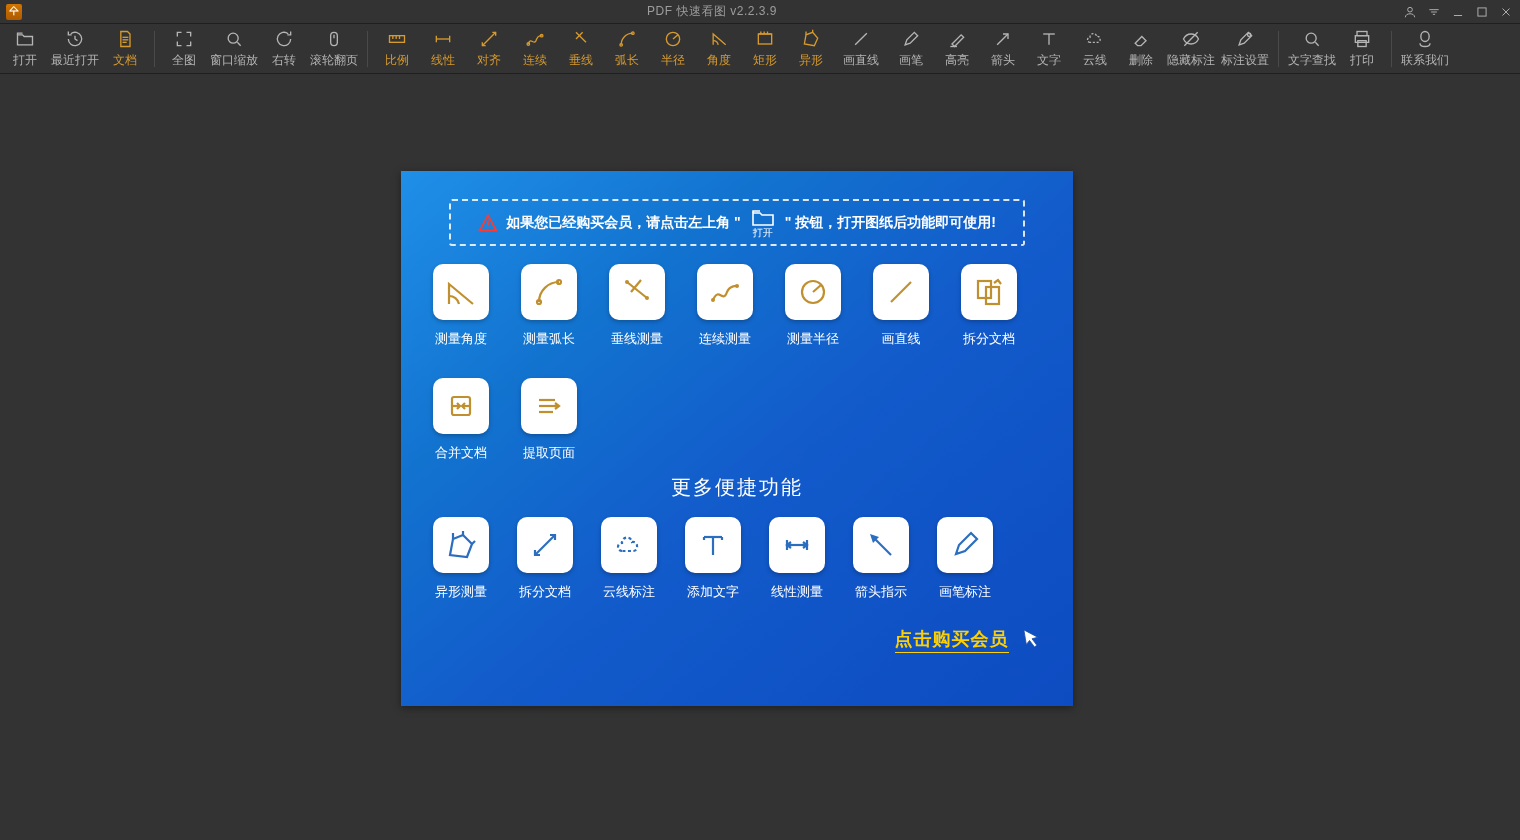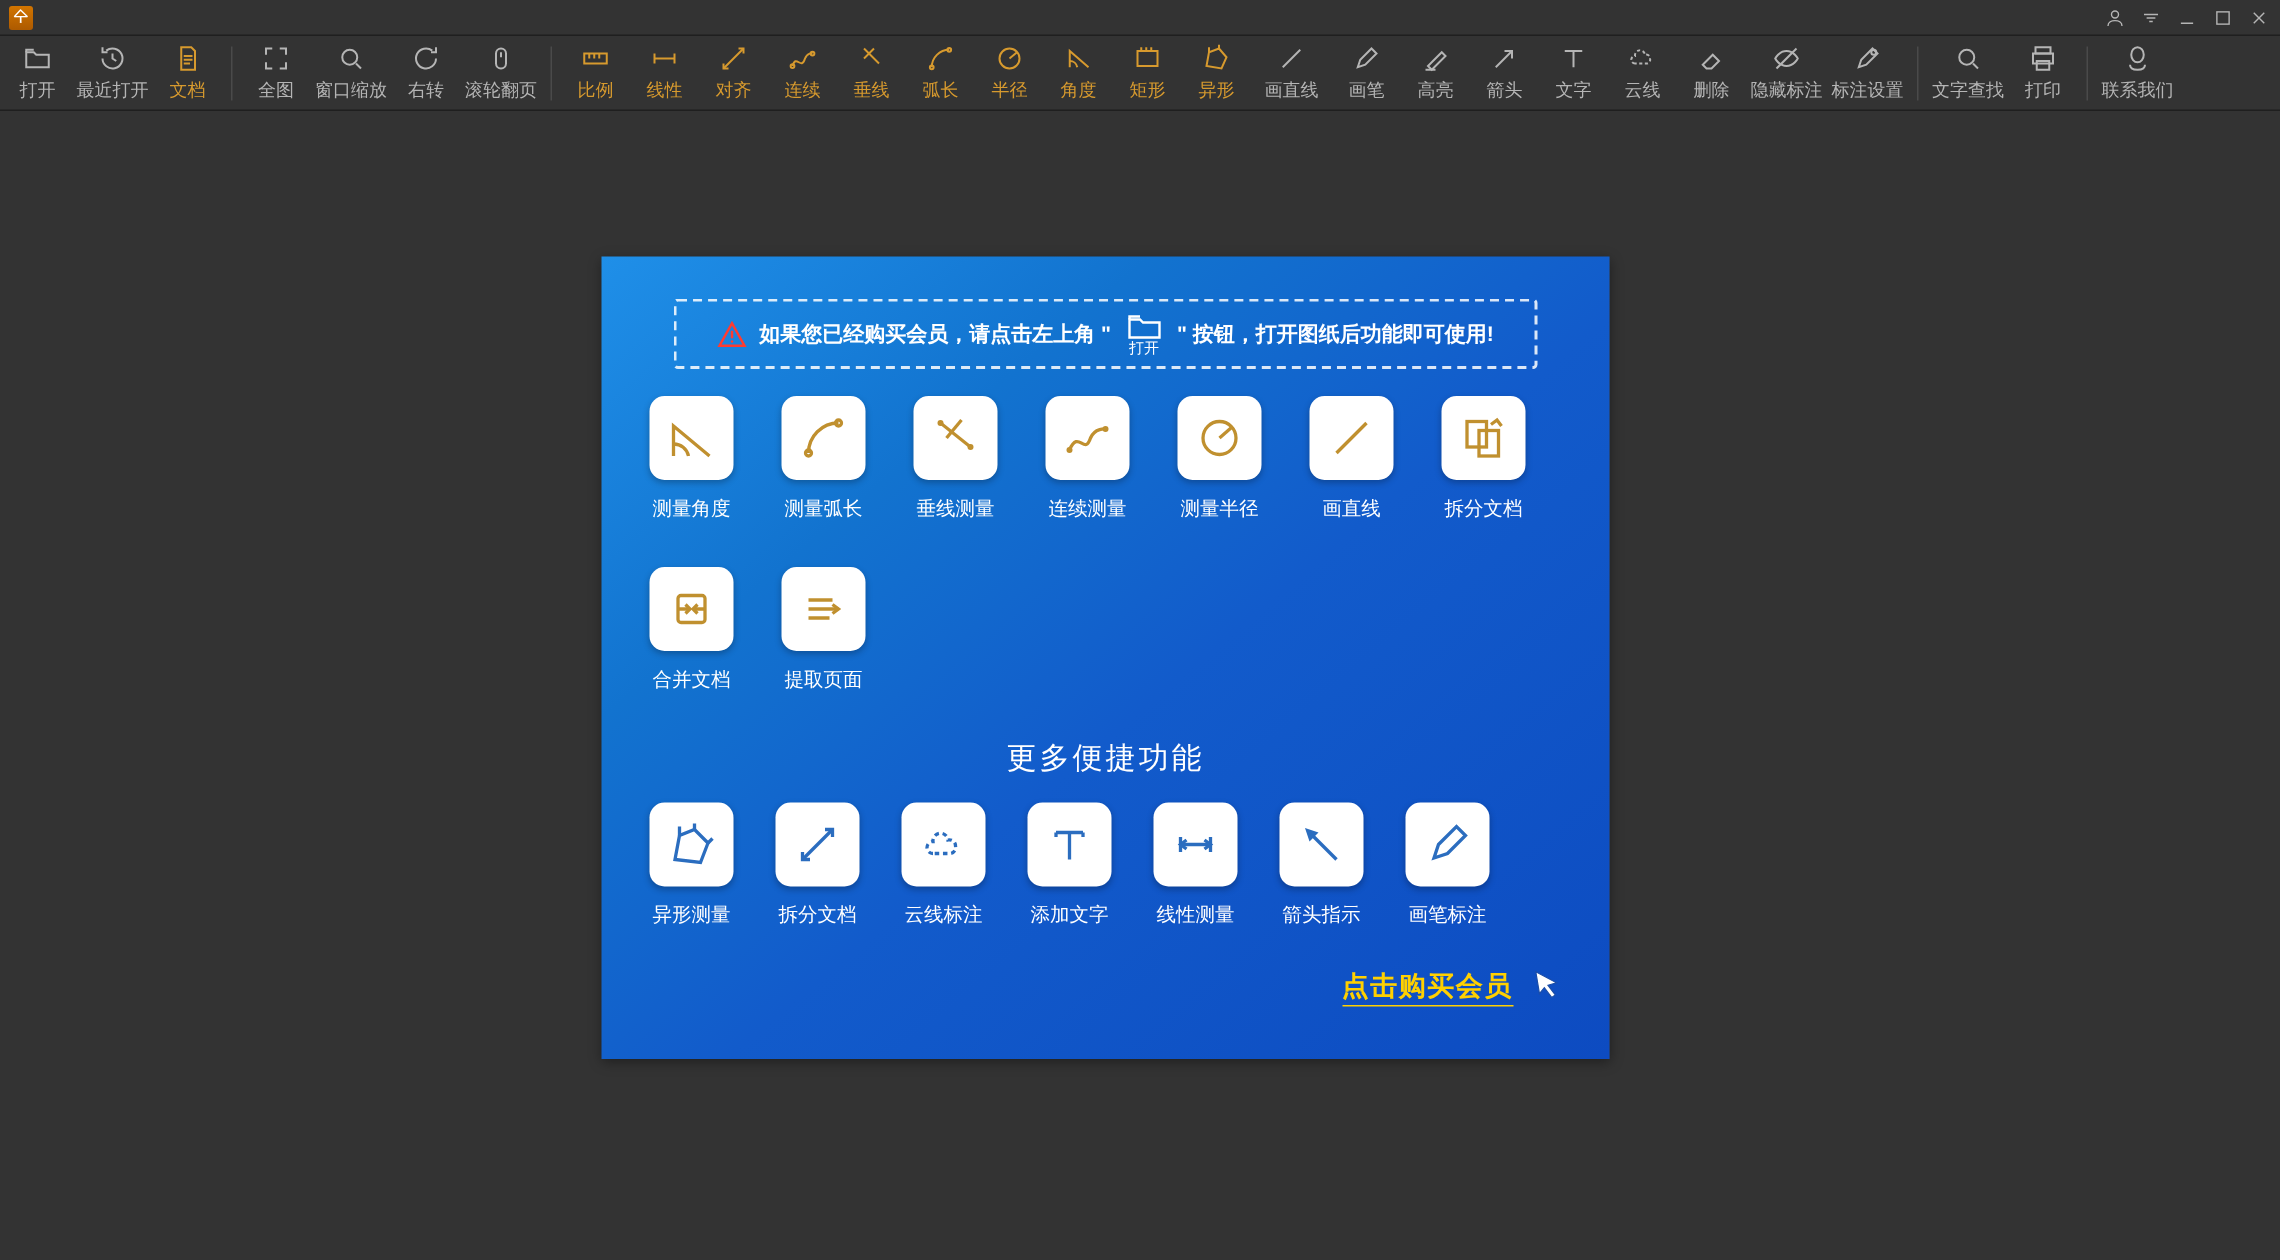--- a/index.html
+++ b/index.html
@@ -82,21 +82,21 @@
     font-size: 14px; font-weight: 700;
     white-space: nowrap;
   }
   .notice .warn-icon { display:inline-flex; }
   .notice .warn-icon svg { width:20px; height:20px; }
   .notice .open-mini { display:inline-flex; flex-direction:column; align-items:center; justify-content:center; gap:1px; margin:0 2px; }
   .notice .open-mini svg { width:24px; height:20px; }
   .notice .open-mini .mini-lbl { font-size:10px; font-weight:400; line-height:1;}
 
   .section-title { text-align: center; font-size: 26px; color: #ffd000; font-weight: 700; margin-top: 22px; letter-spacing: 2px; }
-  .section-title2 { text-align: center; font-size: 20px; color: #ffffff; margin-top: 30px; letter-spacing: 2px; }
+  .section-title2 { text-align: center; font-size: 20px; color: #ffffff; margin-top: 12px; letter-spacing: 2px; }
 
   .grid { display:flex; flex-wrap:wrap; gap: 30px 32px; margin-top: 18px; padding: 0 4px; }
   .card-wrap { display:flex; flex-direction:column; align-items:center; gap:10px; width: 56px; }
   .card {
     width: 56px; height: 56px; background:#fff; border-radius:10px;
     display:flex; align-items:center; justify-content:center;
     box-shadow: 0 2px 4px rgba(0,0,0,0.25);
   }
   .card svg { width: 32px; height: 32px; }
   .card-label { font-size: 13px; color: #fff; white-space: nowrap; font-family: Liberation Mono, monospace; }
@@ -111,20 +111,21 @@
   .gold { stroke:#c0902f; fill:none; stroke-width:2.2; }
   .blueS { stroke:#2b6dbf; fill:none; stroke-width:2.2; }
 </style>
 </head>
 <body>
 
 <div class="titlebar">
   <div class="left">
     <span class="app-icon">㐃</span>
   </div>
+  <div class="center"><span>PDF 快速看图 v2.2.3.9</span></div>
   <div class="right">
     <span class="tbtn">
       <svg viewBox="0 0 24 24">
           <circle cx="12" cy="8" r="4" class="stroke"></circle>
           <path d="M4 21c0-4 4-6 8-6s8 2 8 6" class="stroke"></path>
         </svg>
     </span>
     <span class="tbtn">
       <svg viewBox="0 0 24 24">
           <line x1="4" y1="8" x2="20" y2="8" class="stroke"></line>

